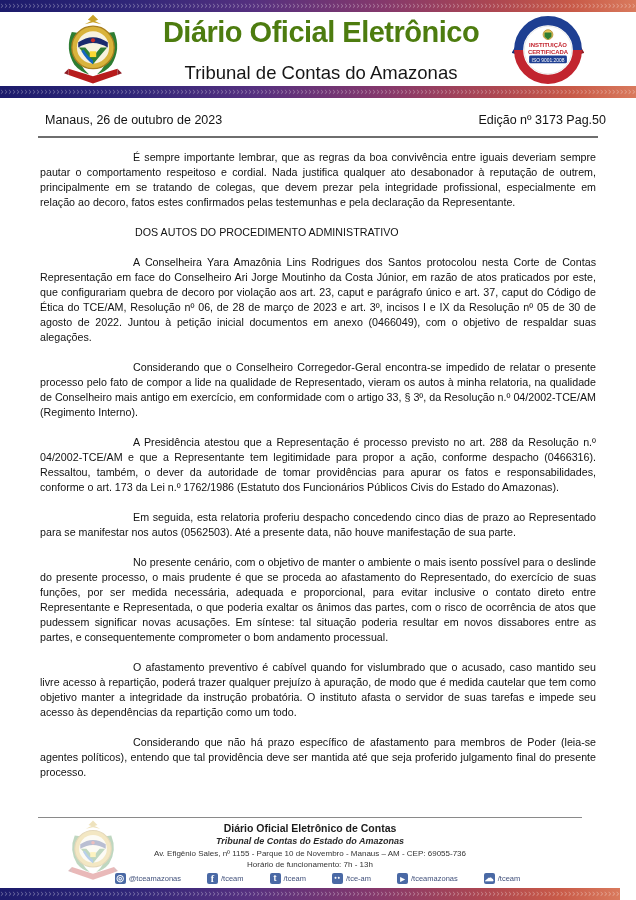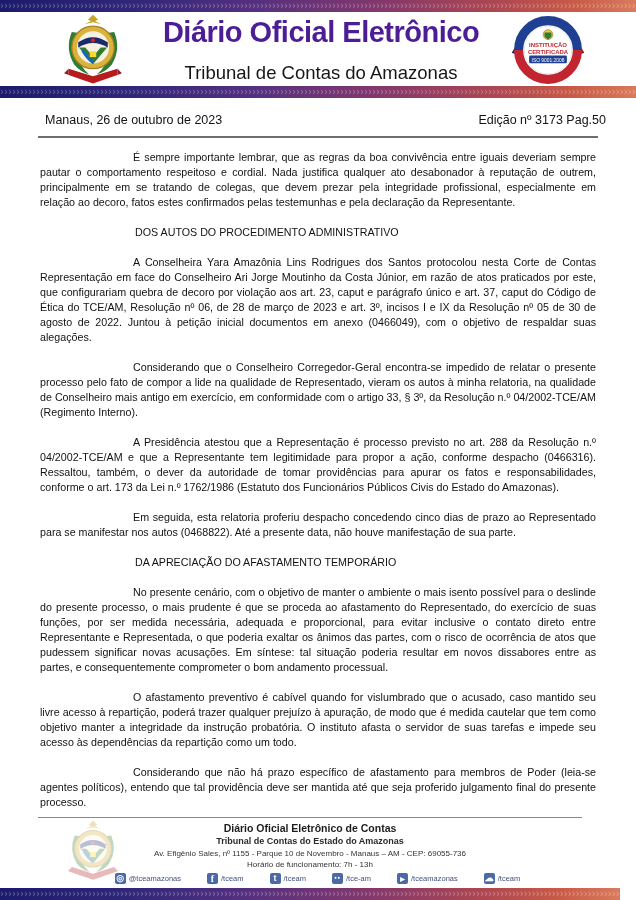--- a/index.html
+++ b/index.html
@@ -8,40 +8,40 @@
 
   
   .band{height:12px;background:linear-gradient(90deg,#1c1b6b 0%,#2f2678 20%,#55307f 40%,#84386c 60%,#ad4751 78%,#c85a48 90%,#d97a5d 100%);overflow:hidden;position:relative;}
   .band::before{content:"›››››››››››››››››››››››››››››››››››››››››››››››››››››››››››››››››››››››››››››››››››››››››››››››››››››››››››››››››››››››››››››››››››››››››››››››››››››››››››››››››››››››››››››››››››››››››››››››››››››››››››";position:absolute;top:-1px;left:0;width:200%;color:rgba(255,255,255,.34);font-size:10px;line-height:13px;letter-spacing:0;white-space:nowrap;font-family:"DejaVu Sans",sans-serif;}
 
   
   .header{display:flex;align-items:center;justify-content:space-between;height:74px;padding:2px 52px 0 56px;box-sizing:border-box;}
   .crest{width:74px;height:72px;flex:0 0 auto;}
   .badge{width:72px;height:70px;flex:0 0 auto;}
   .title-block{flex:1;text-align:center;padding:0 6px;}
-  .doc-title{font-size:29px;font-weight:bold;color:#4c1d95;letter-spacing:-.5px;line-height:1.05;}
+  .doc-title{font-size:29px;font-weight:bold;color:#4d7c0f;letter-spacing:-.5px;line-height:1.05;}
   .doc-subtitle{font-size:18.5px;color:#161616;margin-top:15px;line-height:1.1;}
 
   
   .date-row{display:flex;justify-content:space-between;align-items:baseline;margin-top:15px;padding:0 30px 0 45px;font-size:12.5px;color:#121212;}
   .rule{border-top:2px solid #6e6e6e;margin:9px 38px 0 38px;}
 
   
   main{padding:12px 40px 0 40px;font-size:10.7px;line-height:15px;color:#121212;text-align:justify;}
   main p{margin:0 0 15px 0;}
   main p.paragraph{text-indent:93px;}
   main p.heading{margin-left:95px;text-align:left;text-indent:0;}
 
   
   footer{position:absolute;left:0;right:16px;bottom:0;}
   .footer-rule{border-top:1px solid #8a8a8a;margin:0 38px;}
   .footer-content{position:relative;text-align:center;padding:4px 0 4px 0;}
   .watermark{position:absolute;left:52px;top:2px;width:82px;height:62px;opacity:.3;}
   .f-title{font-size:10.5px;font-weight:bold;color:#1c1c1c;line-height:1.3;}
-  .f-org{font-size:9px;font-weight:bold;color:#2a2a2a;line-height:1.35;}
+  .f-org{font-size:9px;font-weight:bold;color:#2a2a2a;line-height:1.35;font-style:italic;}
   .f-line{font-size:8px;color:#333;line-height:1.4;}
   .socials{display:flex;justify-content:center;align-items:center;gap:11px;margin-top:3px;}
   .soc-item{display:inline-flex;align-items:center;gap:3px;padding-left:15px;}
   .soc-icon{width:11px;height:11px;border-radius:2px;background:#4a69a5;color:#fff;display:inline-flex;align-items:center;justify-content:center;font-weight:bold;line-height:1;}
   .soc-icon.instagram-icon::before{content:"◎";font-size:9px;}
   .soc-icon.facebook-icon::before{content:"f";font-family:"Liberation Serif",serif;font-size:10px;}
   .soc-icon.twitter-icon::before{content:"t";font-size:9px;}
   .soc-icon.flickr-icon::before{content:"●●";font-size:4.5px;letter-spacing:.5px;}
   .soc-icon.youtube-icon::before{content:"▶";font-size:6px;}
   .soc-icon.cloud-icon::before{content:"☁";font-size:9px;}
@@ -112,23 +112,22 @@
       <p class="block paragraph">É sempre importante lembrar, que as regras da boa convivência entre iguais deveriam sempre pautar o comportamento respeitoso e cordial. Nada justifica qualquer ato desabonador à reputação de outrem, principalmente em se tratando de colegas, que devem prezar pela integridade profissional, especialmente em relação ao decoro, fatos estes confirmados pelas testemunhas e pela declaração da Representante.</p>
 
       <p class="block heading">DOS AUTOS DO PROCEDIMENTO ADMINISTRATIVO</p>
 
       <p class="block paragraph">A Conselheira Yara Amazônia Lins Rodrigues dos Santos protocolou nesta Corte de Contas Representação em face do Conselheiro Ari Jorge Moutinho da Costa Júnior, em razão de atos praticados por este, que configurariam quebra de decoro por violação aos art. 23, caput e parágrafo único e art. 37, caput do Código de Ética do TCE/AM, Resolução nº 06, de 28 de março de 2023 e art. 3º, incisos I e IX da Resolução nº 05 de 30 de agosto de 2022. Juntou à petição inicial documentos em anexo (0466049), com o objetivo de respaldar suas alegações.</p>
 
       <p class="block paragraph">Considerando que o Conselheiro Corregedor-Geral encontra-se impedido de relatar o presente processo pelo fato de compor a lide na qualidade de Representado, vieram os autos à minha relatoria, na qualidade de Conselheiro mais antigo em exercício, em conformidade com o artigo 33, § 3º, da Resolução n.º 04/2002-TCE/AM (Regimento Interno).</p>
 
       <p class="block paragraph">A Presidência atestou que a Representação é processo previsto no art. 288 da Resolução n.º 04/2002-TCE/AM e que a Representante tem legitimidade para propor a ação, conforme despacho (0466316). Ressaltou, também, o dever da autoridade de tomar providências para apurar os fatos e responsabilidades, conforme o art. 173 da Lei n.º 1762/1986 (Estatuto dos Funcionários Públicos Civis do Estado do Amazonas).</p>
 
-      <p class="block paragraph">Em seguida, esta relatoria proferiu despacho concedendo cinco dias de prazo ao Representado para se manifestar nos autos (0468822). Até a presente data, não houve manifestação de sua parte.</p>
+      <p class="block paragraph">Em seguida, esta relatoria proferiu despacho concedendo cinco dias de prazo ao Representado para se manifestar nos autos (0562503). Até a presente data, não houve manifestação de sua parte.</p>
 
-      <p class="block heading">DA APRECIAÇÃO DO AFASTAMENTO TEMPORÁRIO</p>
 
       <p class="block paragraph">No presente cenário, com o objetivo de manter o ambiente o mais isento possível para o deslinde do presente processo, o mais prudente é que se proceda ao afastamento do Representado, do exercício de suas funções, por ser medida necessária, adequada e proporcional, para evitar inclusive o contato direto entre Representante e Representada, o que poderia exaltar os ânimos das partes, com o risco de ocorrência de atos que pudessem significar novas acusações. Em síntese: tal situação poderia resultar em novos dissabores entre as partes, e consequentemente comprometer o bom andamento processual.</p>
 
       <p class="block paragraph">O afastamento preventivo é cabível quando for vislumbrado que o acusado, caso mantido seu livre acesso à repartição, poderá trazer qualquer prejuízo à apuração, de modo que é medida cautelar que tem como objetivo manter a integridade da instrução probatória. O instituto afasta o servidor de suas tarefas e impede seu acesso às dependências da repartição como um todo.</p>
 
       <p class="block paragraph">Considerando que não há prazo específico de afastamento para membros de Poder (leia-se agentes políticos), entendo que tal providência deve ser mantida até que seja proferido julgamento final do presente processo.</p>
     </main>
 
   <footer>
     <div class="footer-rule"></div>

